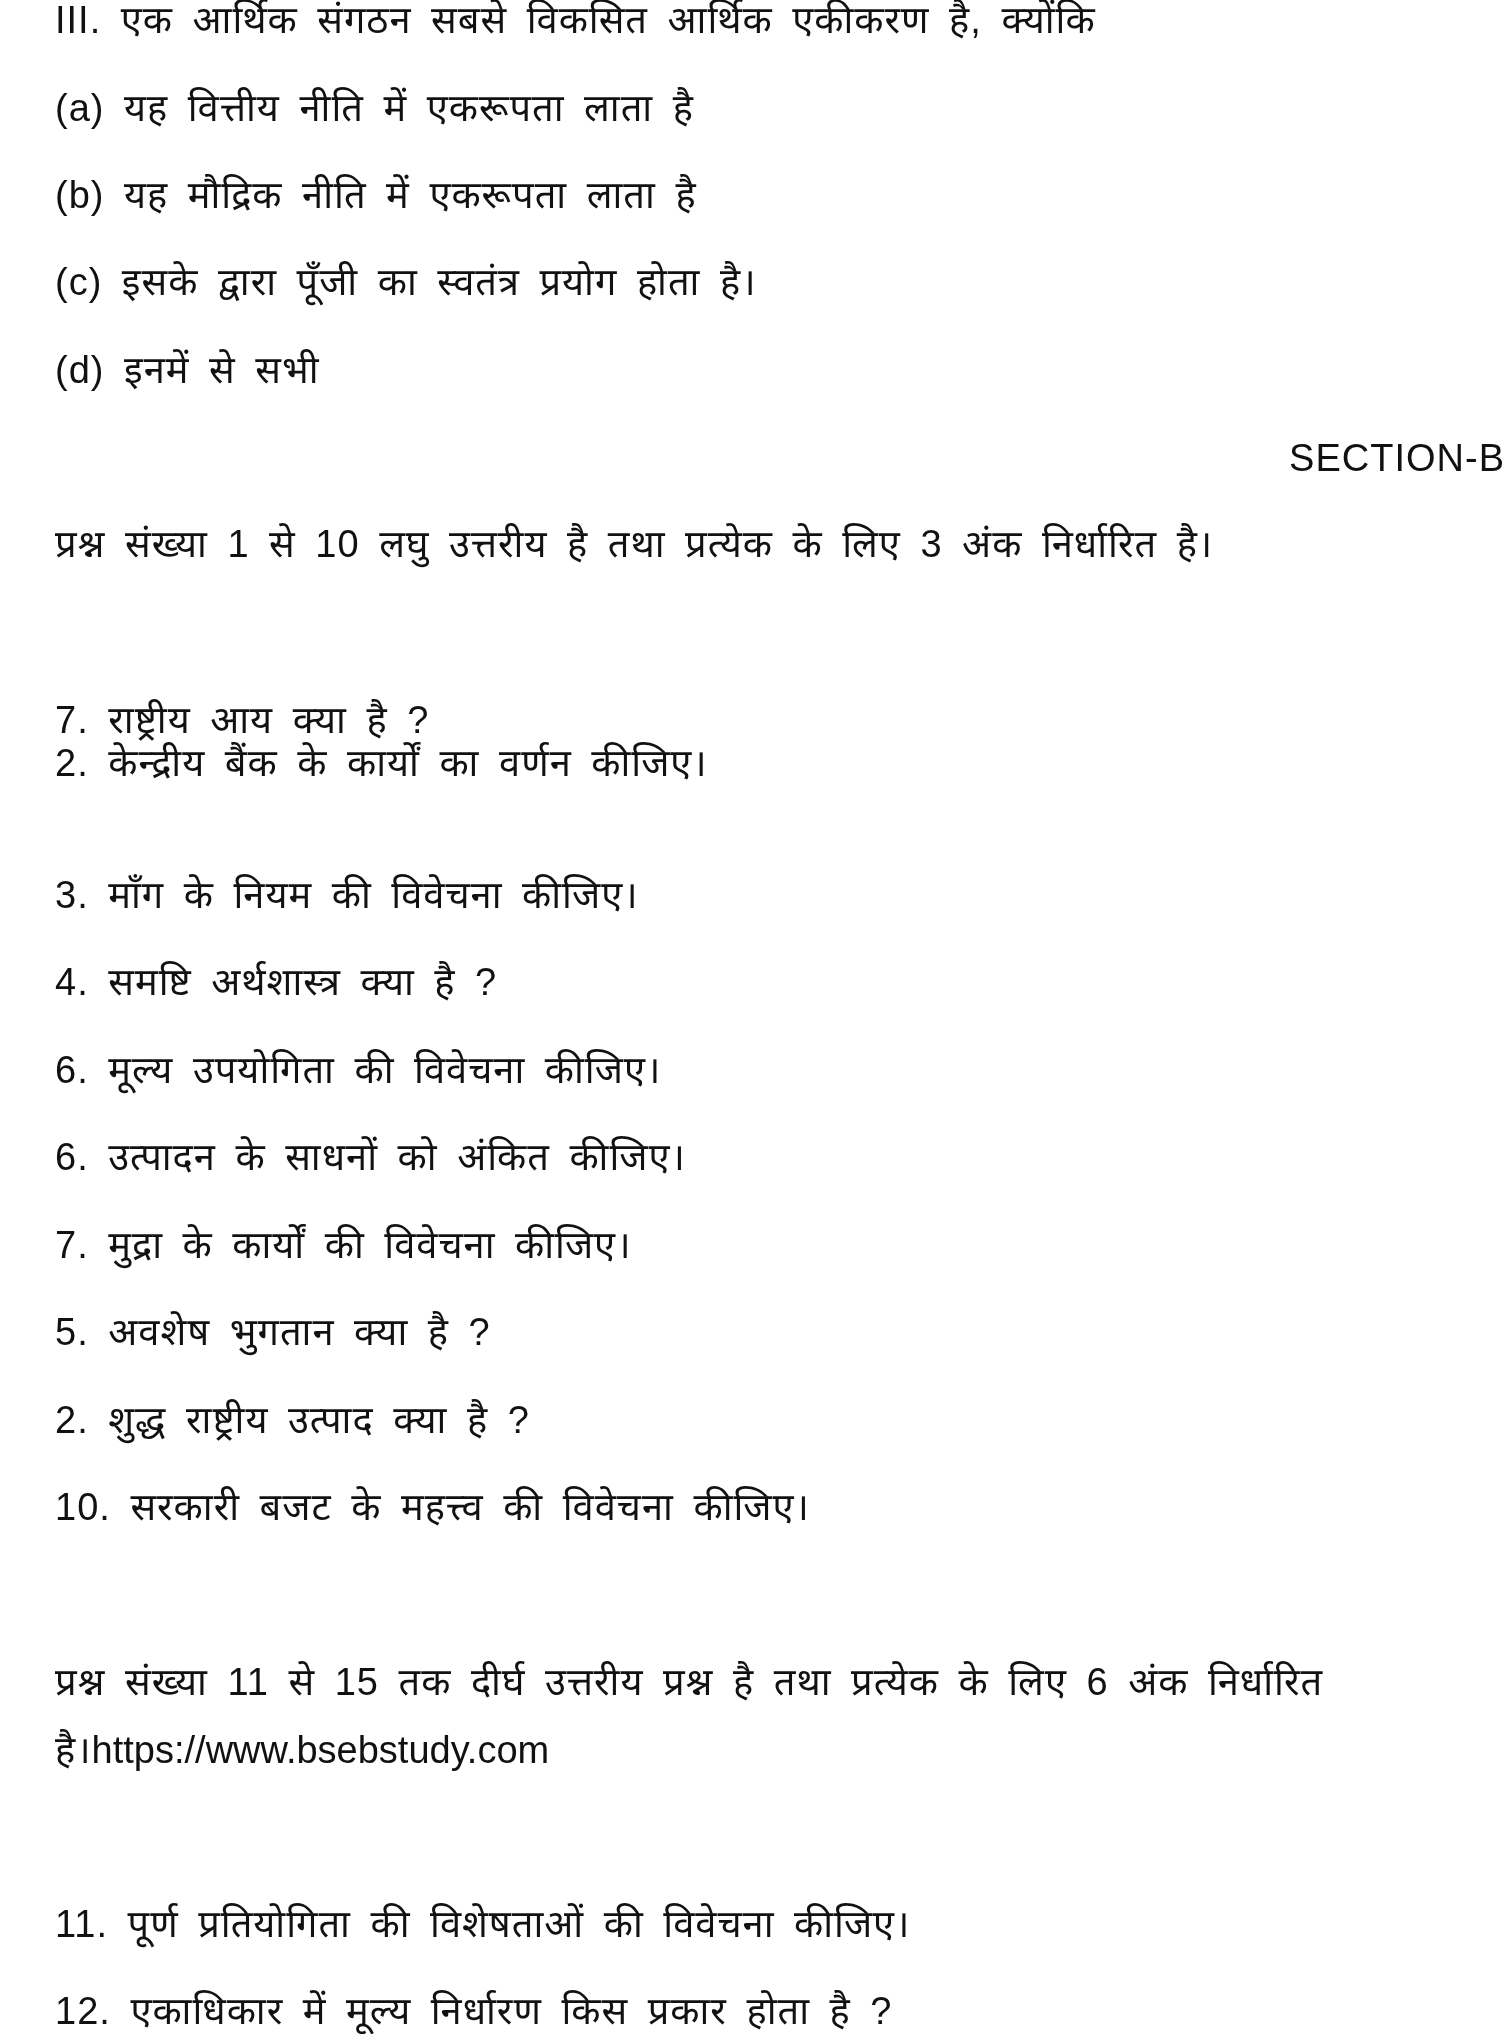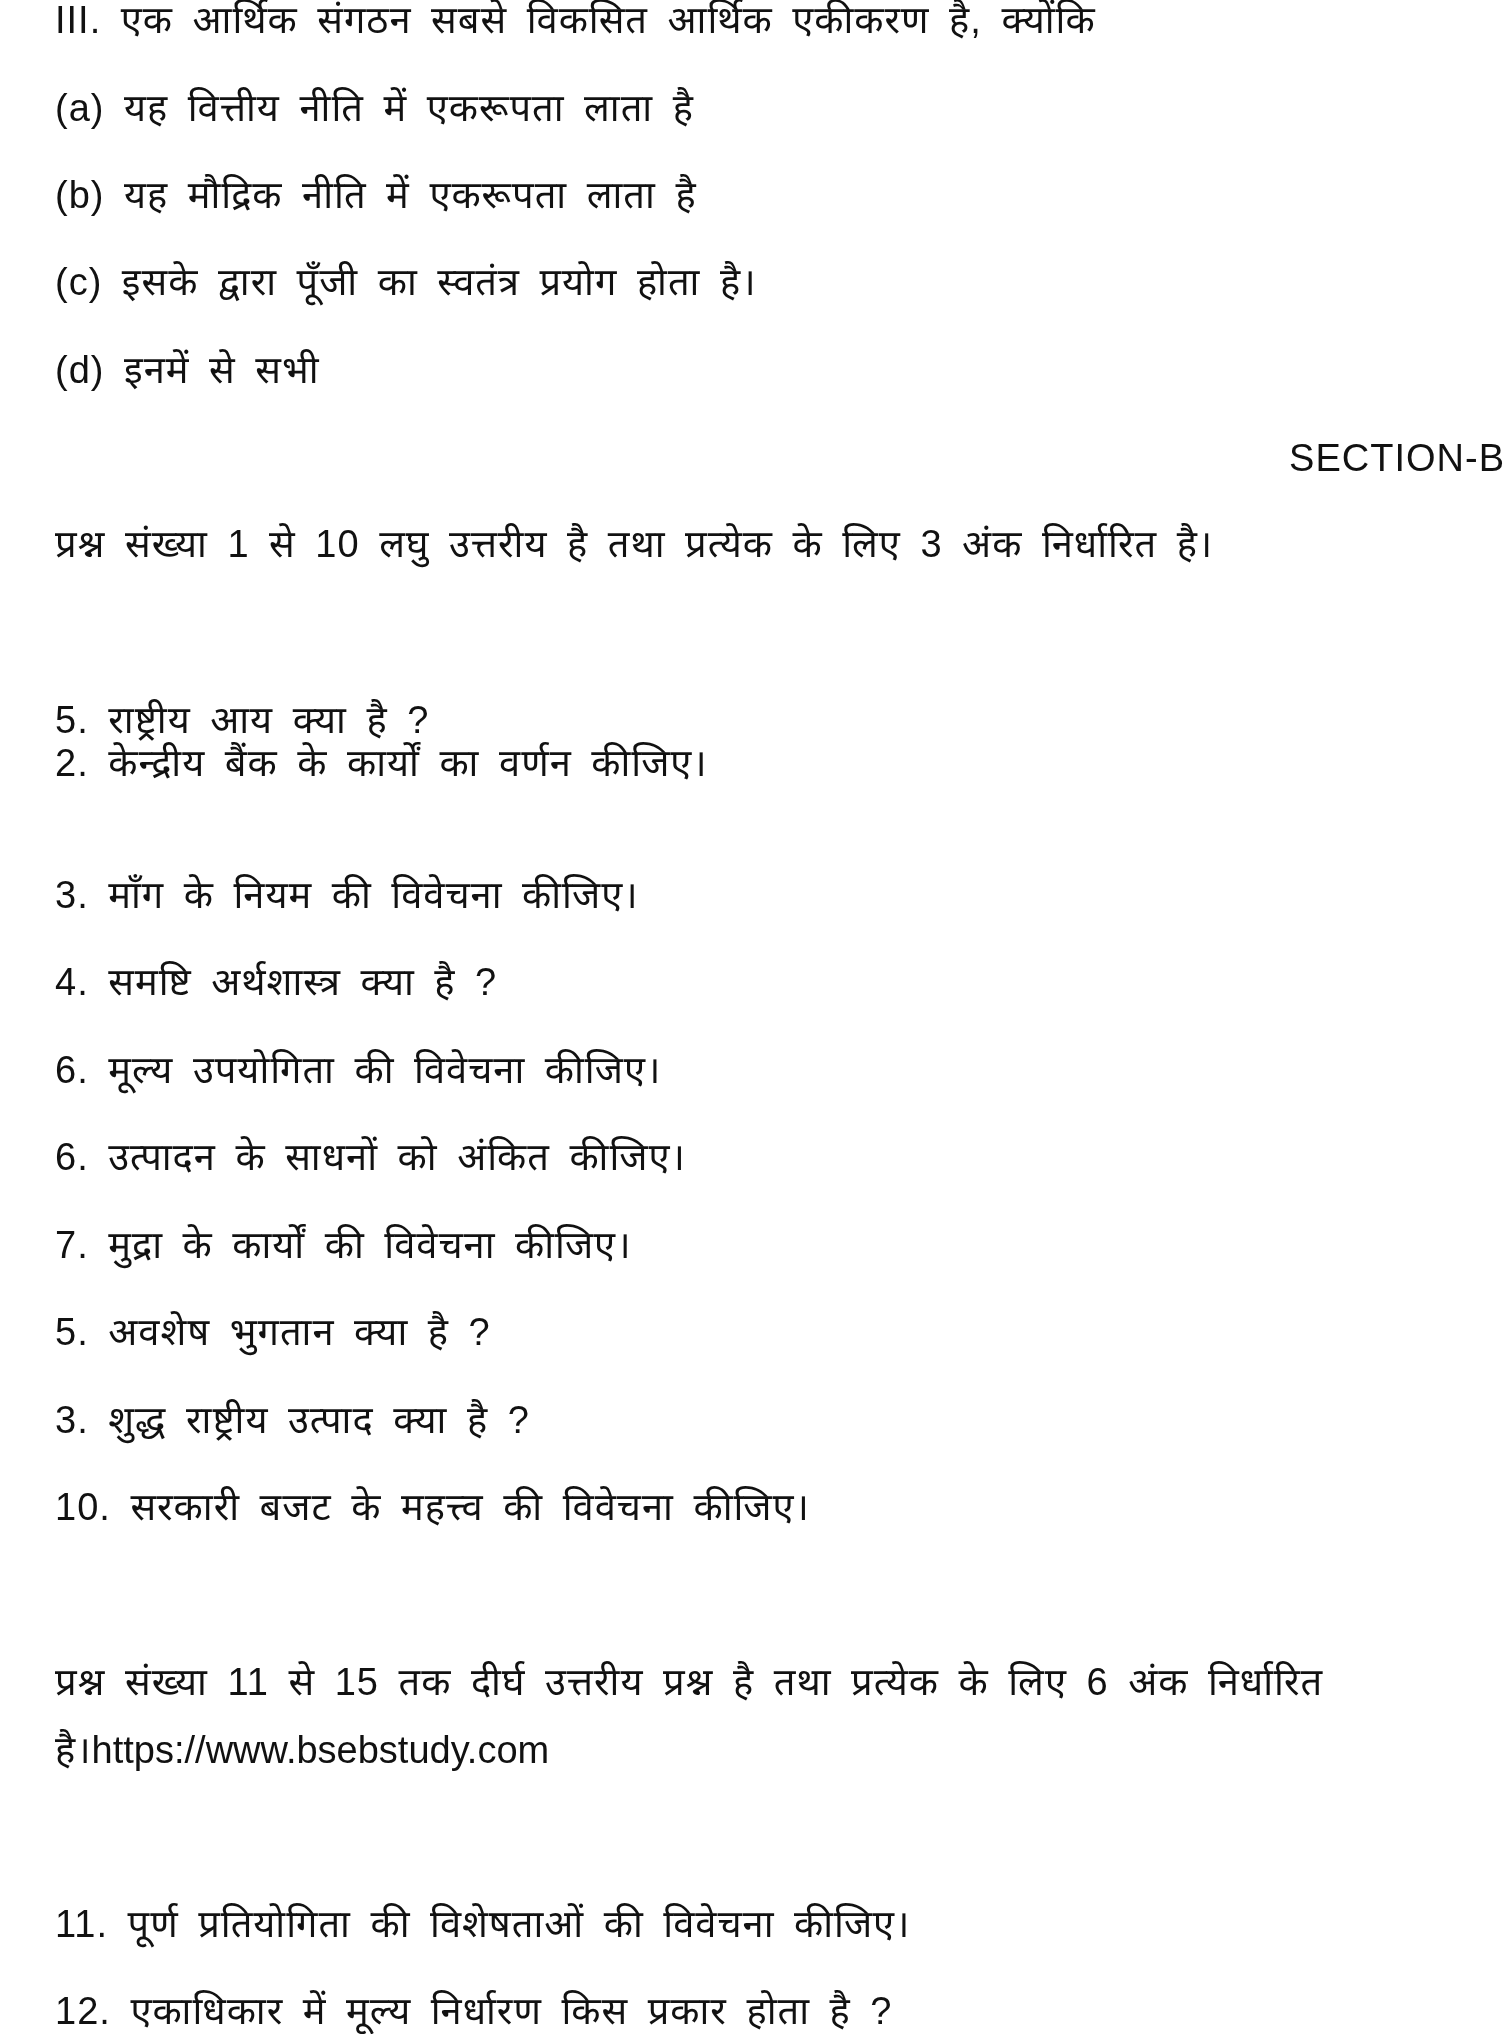--- a/index.html
+++ b/index.html
@@ -21,29 +21,29 @@
 
 <div class="line" style="top:-4px">III. एक आर्थिक संगठन सबसे विकसित आर्थिक एकीकरण है, क्योंकि</div>
 <div class="line" style="top:84px">(a) यह वित्तीय नीति में एकरूपता लाता है</div>
 <div class="line" style="top:171px">(b) यह मौद्रिक नीति में एकरूपता लाता है</div>
 <div class="line" style="top:258px">(c) इसके द्वारा पूँजी का स्वतंत्र प्रयोग होता है।</div>
 <div class="line" style="top:346px">(d) इनमें से सभी</div>
 
 <div class="line center" style="top:434px">SECTION-B</div>
 <div class="line" style="top:520px">प्रश्न संख्या 1 से 10 लघु उत्तरीय है तथा प्रत्येक के लिए 3 अंक निर्धारित है।</div>
 
-<div class="line" style="top:696px">5. राष्ट्रीय आय क्या है ?</div>
+<div class="line" style="top:696px">7. राष्ट्रीय आय क्या है ?</div>
 <div class="line" style="top:739px">2. केन्द्रीय बैंक के कार्यों का वर्णन कीजिए।</div>
 <div class="line" style="top:871px">3. माँग के नियम की विवेचना कीजिए।</div>
 <div class="line" style="top:958px">4. समष्टि अर्थशास्त्र क्या है ?</div>
 <div class="line" style="top:1046px">6. मूल्य उपयोगिता की विवेचना कीजिए।</div>
 <div class="line" style="top:1133px">6. उत्पादन के साधनों को अंकित कीजिए।</div>
 <div class="line" style="top:1221px">7. मुद्रा के कार्यों की विवेचना कीजिए।</div>
 <div class="line" style="top:1308px">5. अवशेष भुगतान क्या है ?</div>
-<div class="line" style="top:1396px">3. शुद्ध राष्ट्रीय उत्पाद क्या है ?</div>
+<div class="line" style="top:1396px">2. शुद्ध राष्ट्रीय उत्पाद क्या है ?</div>
 <div class="line" style="top:1483px">10. सरकारी बजट के महत्त्व की विवेचना कीजिए।</div>
 
 <div class="line" style="top:1658px">प्रश्न संख्या 11 से 15 तक दीर्घ उत्तरीय प्रश्न है तथा प्रत्येक के लिए 6 अंक निर्धारित</div>
 <div class="line" style="top:1726px">
   <span>है।</span><span class="url">https://www.bsebstudy.com</span>
 </div>
 
 <div class="line" style="top:1900px">11. पूर्ण प्रतियोगिता की विशेषताओं की विवेचना कीजिए।</div>
 <div class="line" style="top:1987px">12. एकाधिकार में मूल्य निर्धारण किस प्रकार होता है ?</div>
 

